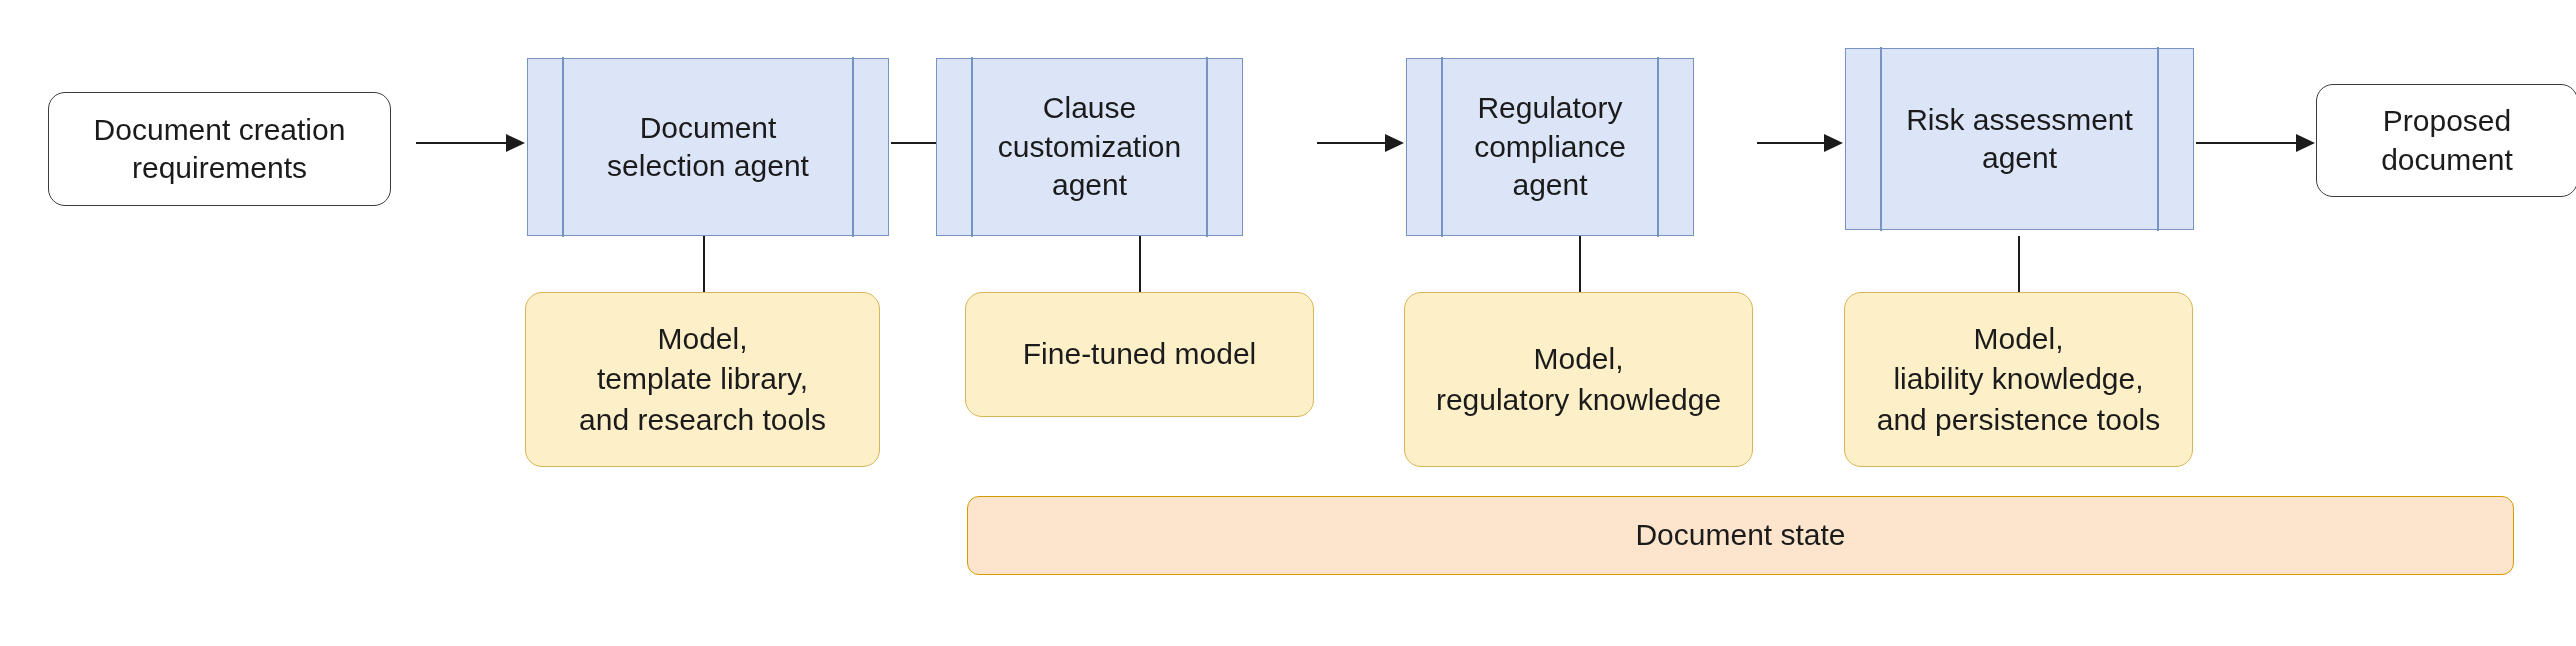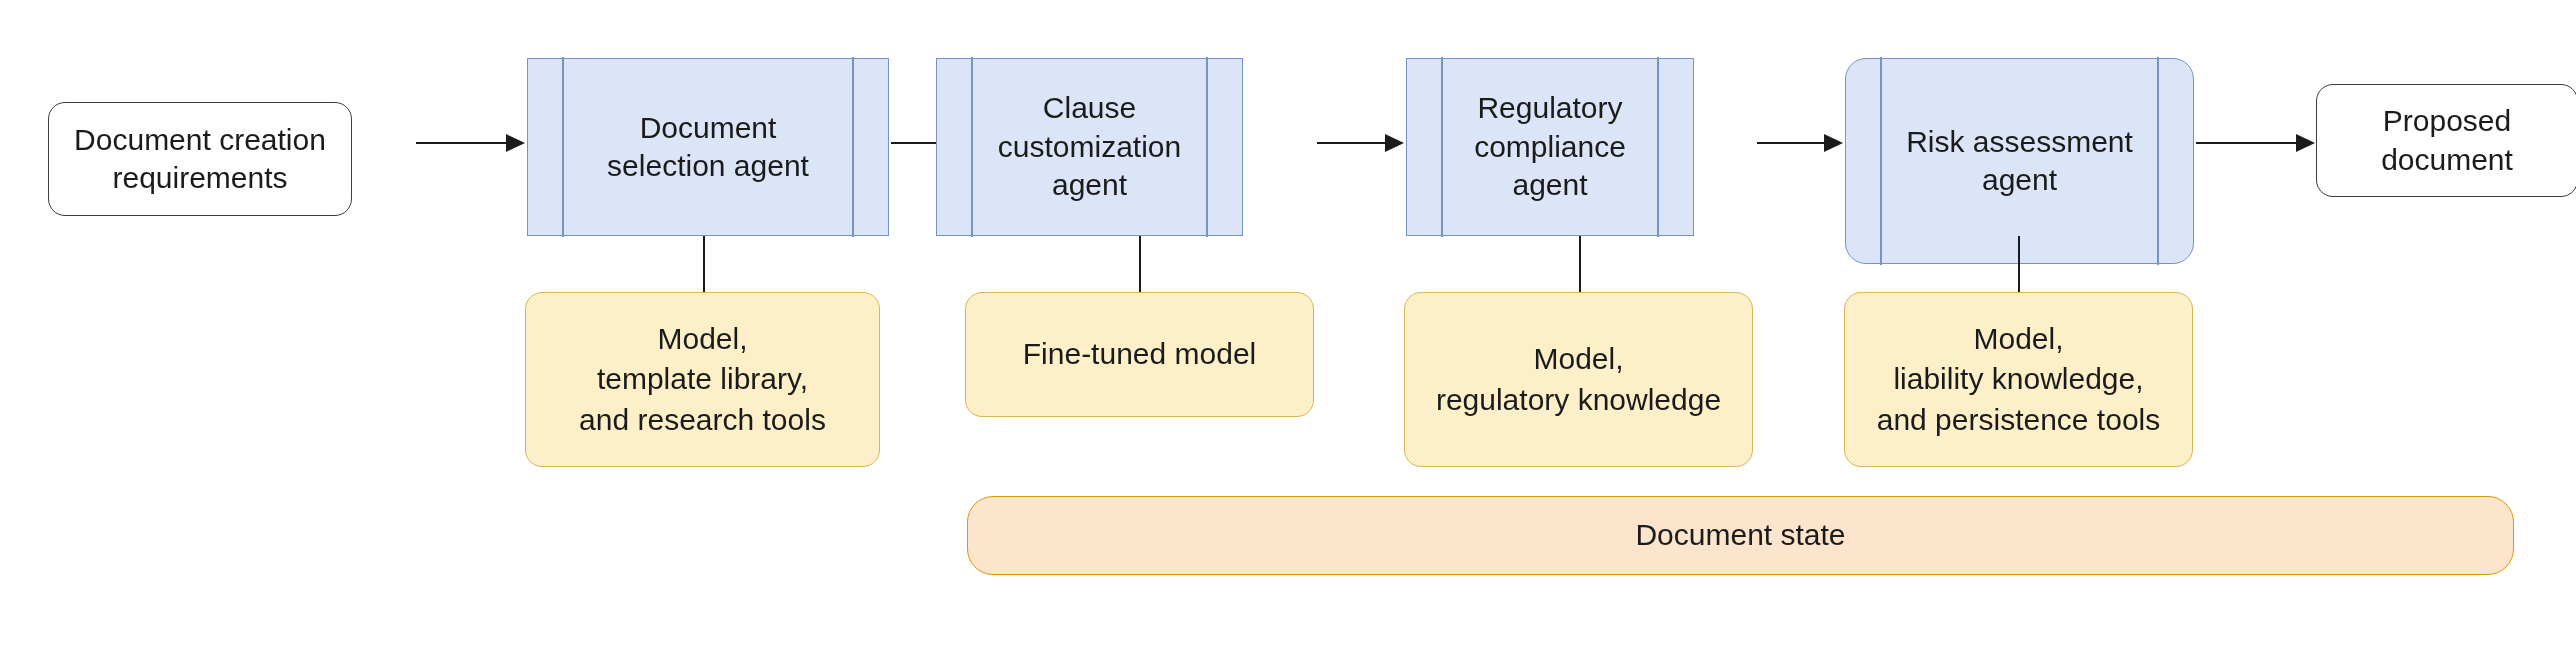--- a/index.html
+++ b/index.html
@@ -81,21 +81,21 @@
     white-space: pre-line;
     padding: 3.9px 9px;
   }
 
   
   .node-state {
     position: absolute;
     box-sizing: border-box;
     background: #fde5cd;
     border: 1.9px solid #d79b00;
-    border-radius: 26px;
+    border-radius: 12px;
     display: flex;
     align-items: center;
     justify-content: center;
     text-align: center;
     color: #1b1b1b;
     font-size: 30px;
     line-height: 1.28;
   }
 
   
@@ -116,21 +116,21 @@
     border-top: 9.7px solid transparent;
     border-bottom: 9.7px solid transparent;
     border-left: 19.4px solid #1b1b1b;
   }
 </style>
 </head>
 <body>
 
 <div id="canvas">
 
-  <div class="node-terminal" style="left:48px; top:102px; width:304px; height:114px;">Document creation
+  <div class="node-terminal" style="left:48px; top:92px; width:343px; height:114px;">Document creation
 requirements</div>
 
   <div class="edge-h" style="left:416px; top:142px; width:90px;"></div>
   <div class="arrowhead" style="left:506px; top:134px;"></div>
 
   <div class="node-agent" style="left:527px; top:58px; width:362px; height:178px;">
     <span class="rail left"></span>
     <span class="rail right"></span>
     <span>Document
 selection agent</span>
@@ -160,21 +160,21 @@
     <span>Regulatory
 compliance
 agent</span>
   </div>
 
   <div class="edge-h" style="left:1757px; top:142px; width:68px;"></div>
   <div class="arrowhead" style="left:1824px; top:134px;"></div>
 
   <div class="edge-v" style="left:1579px; top:236px; height:58px;"></div>
 
-  <div class="node-agent" style="left:1845px; top:58px; width:349px; height:206px;border-radius:21px;">
+  <div class="node-agent" style="left:1845px; top:48px; width:349px; height:182px;">
     <span class="rail left"></span>
     <span class="rail right"></span>
     <span>Risk assessment
 agent</span>
   </div>
 
   <div class="edge-v" style="left:2018px; top:236px; height:58px;"></div>
 
   <div class="edge-h" style="left:2196px; top:142px; width:100px;"></div>
   <div class="arrowhead" style="left:2296px; top:134px;"></div>

